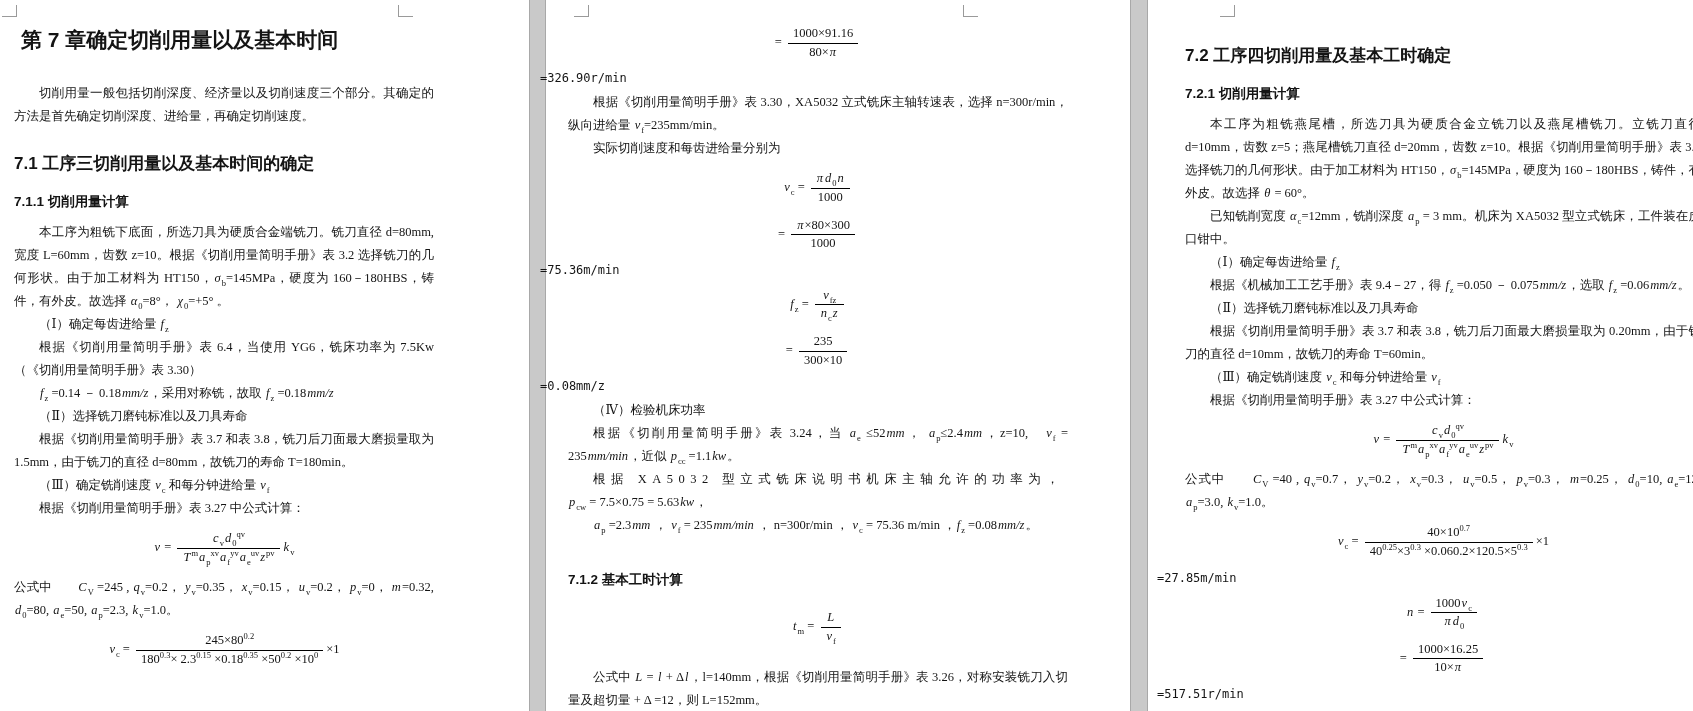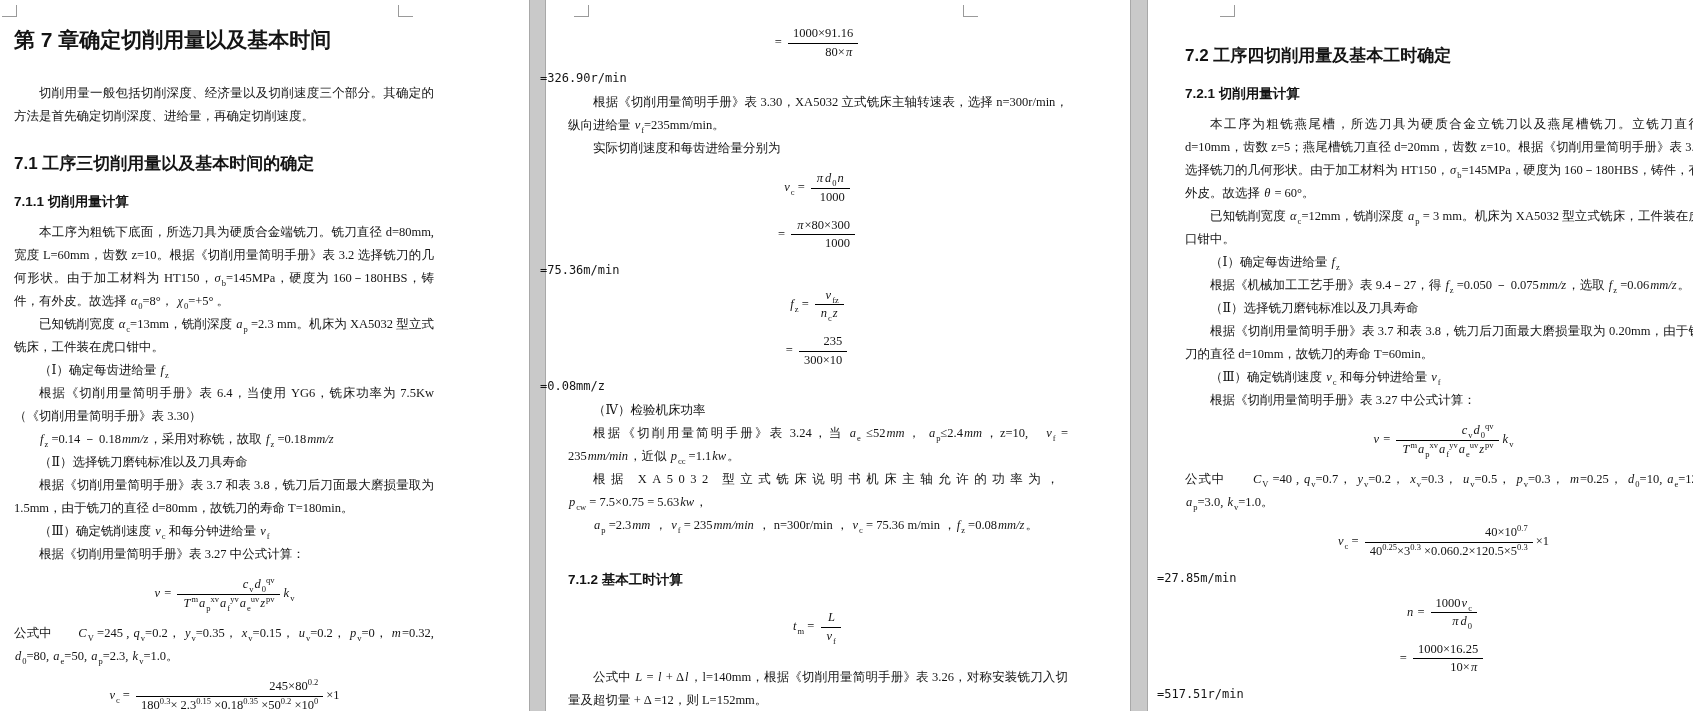--- a/index.html
+++ b/index.html
@@ -16,50 +16,49 @@
   .content{position:relative;}
   #page1 .content{padding:24px 0 0 14px;width:420px;}
   #page2 .content{padding:15px 0 0 22px;width:500px;}
   #page3 .content{padding:20px 0 0 37px;width:516px;}
   
   .mark{position:absolute;width:14px;height:11px;top:5px;}
   .mark-l{border-right:1px solid #9a9a9a;border-bottom:1px solid #9a9a9a;}
   .mark-r{border-left:1px solid #9a9a9a;border-bottom:1px solid #9a9a9a;}
   
   .blk{margin:0;}
-  .h1{font-family:"Liberation Sans","DejaVu Sans",sans-serif;font-weight:bold;font-size:21px;margin:2px 0 28px;}
+  .h1{font-family:"Liberation Sans","DejaVu Sans",sans-serif;font-weight:bold;font-size:21px;margin:2px 7px 28px;}
   .h2{font-family:"Liberation Sans","DejaVu Sans",sans-serif;font-weight:bold;font-size:17px;margin:24px 0 12px;}
   .h3{font-family:"Liberation Sans","DejaVu Sans",sans-serif;font-weight:bold;font-size:13.5px;margin:18px 0 10px;}
   .p{font-size:12.5px;line-height:23px;text-align:justify;}
   .ind{text-indent:2em;}
   .spread{letter-spacing:5.5px;}
   .mt{margin-top:34px;}
   .f{text-align:center;font-size:12.5px;line-height:1.25;margin:10px 0;}
   .f.gap{margin:20px 0;}
   .ft{text-align:left;font-size:12px;font-family:"DejaVu Sans Mono","Liberation Mono",monospace;margin:6px 0;transform:translateX(-28px);}
-  .frac{display:inline-block;vertical-align:middle;text-align:right;margin:0 3px;}
+  .frac{display:inline-block;vertical-align:middle;text-align:center;margin:0 3px;}
   .fn{display:block;border-bottom:1px solid #000;padding:1px 5px;}
   .fd{display:block;padding:1px 5px;}
   sub,sup{font-size:8.5px;line-height:0;}
   i{padding:0 1px;}
   .v{white-space:nowrap;}
 </style>
 </head>
 <body>
 
 <div class="page" id="page1">
   <div class="mark mark-l" style="left:2px;"></div>
   <div class="mark mark-r" style="left:398px;"></div>
   <div class="content">
       <div class="blk h1">第 7 章确定切削用量以及基本时间</div>
       <div class="blk p ind">切削用量一般包括切削深度、经济量以及切削速度三个部分。其确定的方法是首先确定切削深度、进给量，再确定切削速度。</div>
       <div class="blk h2">7.1 工序三切削用量以及基本时间的确定</div>
       <div class="blk h3">7.1.1 切削用量计算</div>
       <div class="blk p ind">本工序为粗铣下底面，所选刀具为硬质合金端铣刀。铣刀直径 d=80mm,宽度 L=60mm，齿数 z=10。根据《切削用量简明手册》表 3.2 选择铣刀的几何形状。由于加工材料为 HT150，<span class="v"><i>σ</i><sub>b</sub></span>=145MPa，硬度为 160－180HBS，铸件，有外皮。故选择 <span class="v"><i>α</i><sub>0</sub></span>=8°， <span class="v"><i>χ</i><sub>0</sub></span>=+5° 。</div>
-      <div class="blk p ind">已知铣削宽度 <span class="v"><i>α</i><sub>c</sub></span>=13mm，铣削深度 <span class="v"><i>a</i><sub>p</sub></span> =2.3 mm。机床为 XA5032 型立式铣床，工件装在虎口钳中。</div>
       <div class="blk p ind">（Ⅰ）确定每齿进给量 <span class="v"><i>f</i><sub>z</sub></span></div>
       <div class="blk p ind">根据《切削用量简明手册》表 6.4，当使用 YG6，铣床功率为 7.5Kw（《切削用量简明手册》表 3.30）</div>
       <div class="blk p ind"><span class="v"><i>f</i><sub>z</sub></span> =0.14 － 0.18<span class="v"><i>mm/z</i></span>，采用对称铣，故取 <span class="v"><i>f</i><sub>z</sub></span> =0.18<span class="v"><i>mm/z</i></span></div>
       <div class="blk p ind">（Ⅱ）选择铣刀磨钝标准以及刀具寿命</div>
       <div class="blk p ind">根据《切削用量简明手册》表 3.7 和表 3.8，铣刀后刀面最大磨损量取为 1.5mm，由于铣刀的直径 d=80mm，故铣刀的寿命 T=180min。</div>
       <div class="blk p ind">（Ⅲ）确定铣削速度 <span class="v"><i>v</i><sub>c</sub></span> 和每分钟进给量 <span class="v"><i>v</i><sub>f</sub></span></div>
       <div class="blk p ind">根据《切削用量简明手册》表 3.27 中公式计算：</div>
       <div class="blk f"><span class="v"><i>v</i></span> = <span class="frac"><span class="fn"><span class="v"><i>c</i><sub>v</sub></span><span class="v"><i>d</i><sub>0</sub><sup>qv</sup></span></span><span class="fd"><span class="v"><i>T</i><sup>m</sup></span><span class="v"><i>a</i><sub>p</sub><sup>xv</sup></span><span class="v"><i>a</i><sub>f</sub><sup>yv</sup></span><span class="v"><i>a</i><sub>e</sub><sup>uv</sup></span><span class="v"><i>z</i><sup>pv</sup></span></span></span><span class="v"><i>k</i><sub>v</sub></span></div>
       <div class="blk p">公式中　　<span class="v"><i>C</i><sub>V</sub></span> =245 , <span class="v"><i>q</i><sub>v</sub></span>=0.2， <span class="v"><i>y</i><sub>v</sub></span>=0.35， <span class="v"><i>x</i><sub>v</sub></span>=0.15， <span class="v"><i>u</i><sub>v</sub></span>=0.2， <span class="v"><i>p</i><sub>v</sub></span>=0， <span class="v"><i>m</i></span>=0.32, <span class="v"><i>d</i><sub>0</sub></span>=80, <span class="v"><i>a</i><sub>e</sub></span>=50, <span class="v"><i>a</i><sub>p</sub></span>=2.3, <span class="v"><i>k</i><sub>v</sub></span>=1.0。</div>
       <div class="blk f"><span class="v"><i>v</i><sub>c</sub></span> = <span class="frac"><span class="fn">245×<span class="v"><span>80</span><sup>0.2</sup></span></span><span class="fd"><span class="v"><span>180</span><sup>0.3</sup></span>× <span class="v"><span>2.3</span><sup>0.15</sup></span> ×<span class="v"><span>0.18</span><sup>0.35</sup></span> ×<span class="v"><span>50</span><sup>0.2</sup></span> ×<span class="v"><span>10</span><sup>0</sup></span></span></span>×1</div>

